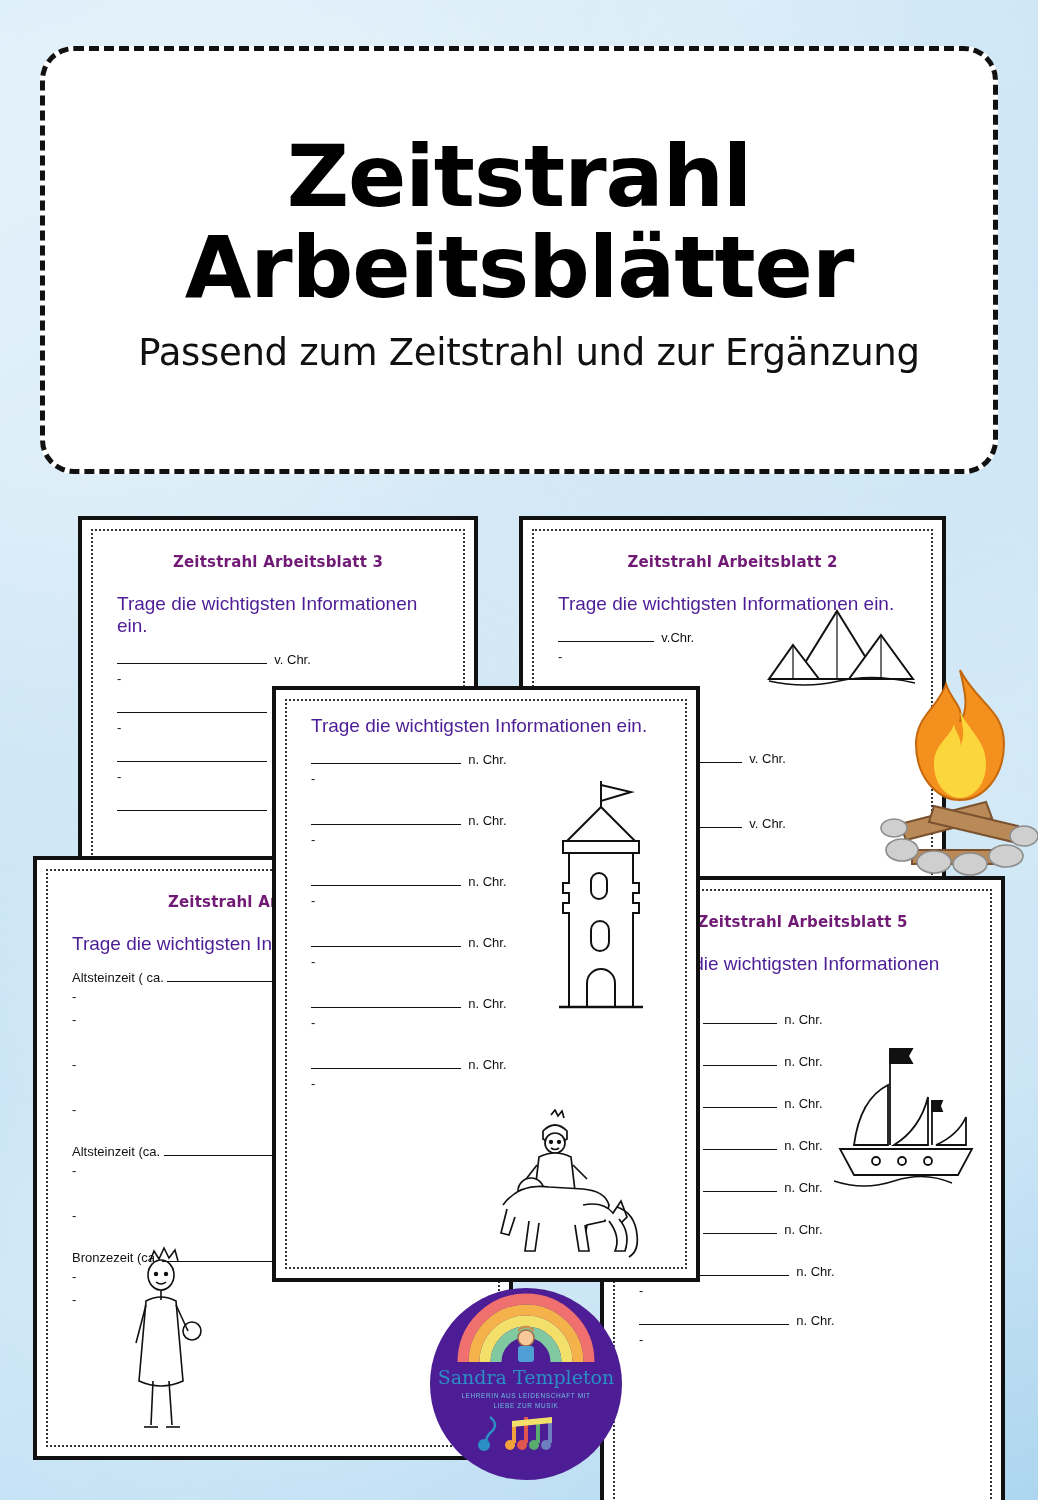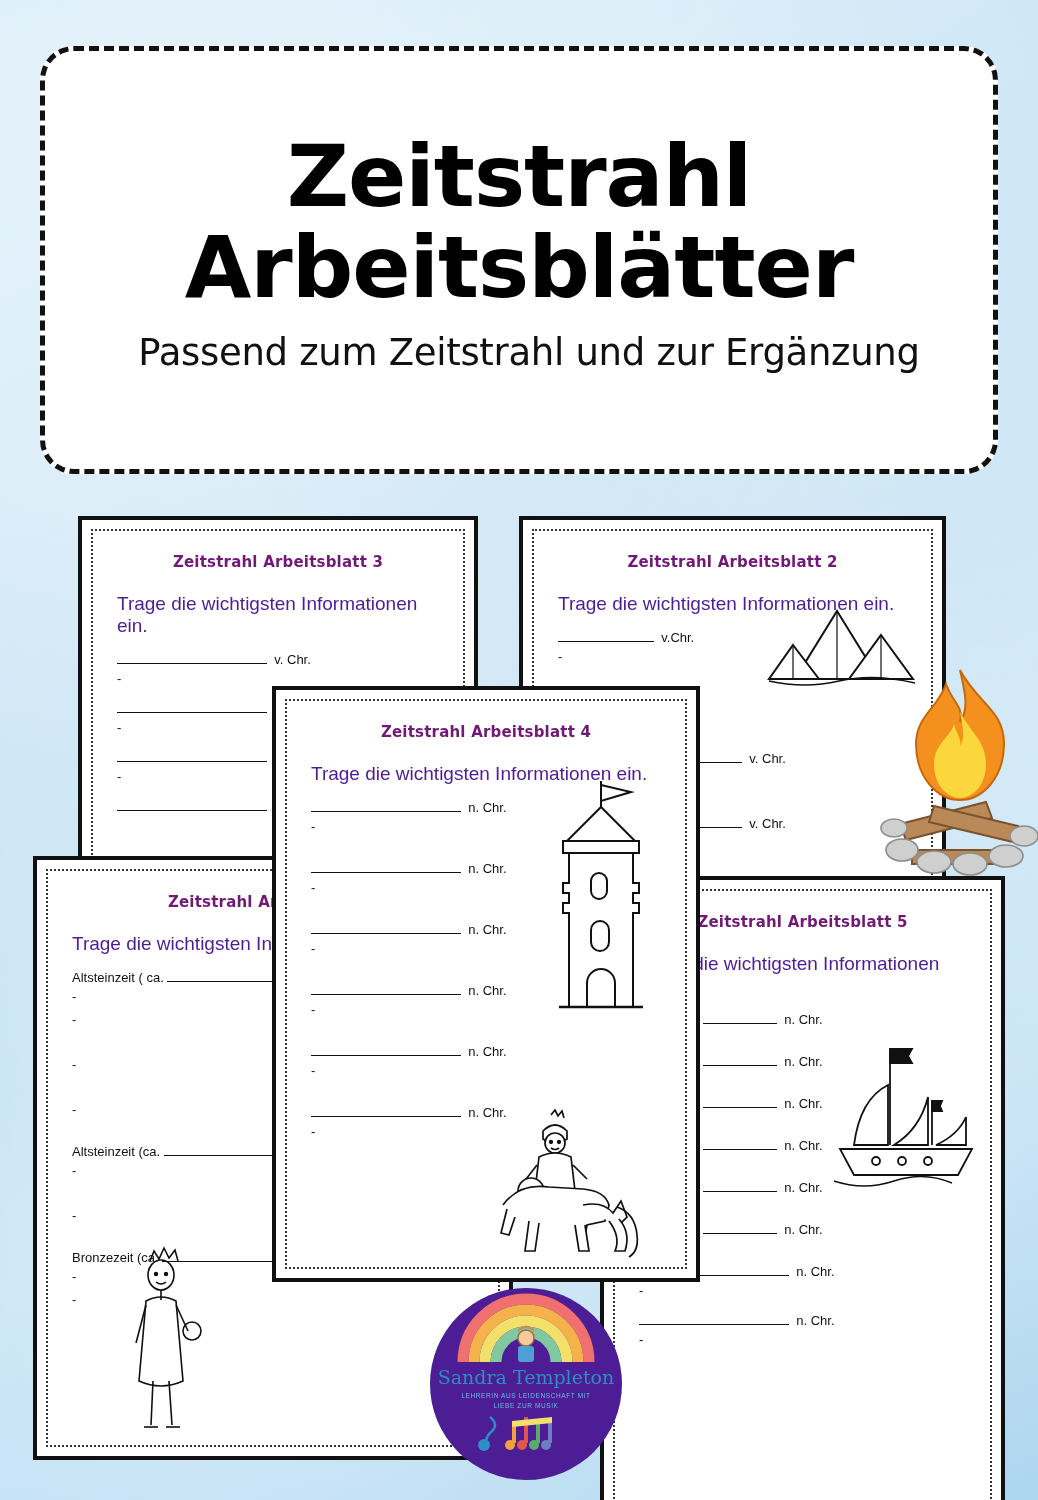--- a/index.html
+++ b/index.html
@@ -353,21 +353,20 @@
     <ellipse cx="62" cy="198" rx="17" ry="11"></ellipse>
     <ellipse cx="98" cy="200" rx="17" ry="11"></ellipse>
     <ellipse cx="134" cy="192" rx="17" ry="11"></ellipse>
     <ellipse cx="152" cy="172" rx="14" ry="10"></ellipse>
     <ellipse cx="22" cy="164" rx="13" ry="9"></ellipse>
   </g>
 </svg>
 
 <div class="sheet" id="sheet4">
   <div class="sheet-inner">
-    <div class="ws-title">Zeitstrahl Arbeitsblatt 4</div>
     <div class="ws-instr">Trage die wichtigsten Informationen ein.</div>
 
     <div class="ws-line">
       <span class="blank blank-xl"></span>
       &nbsp;<span>n. Chr.</span>
     </div>
     <div class="ws-dash" style="margin-bottom:26px">-</div>
 
     <div class="ws-line">
       <span class="blank blank-xl"></span>

